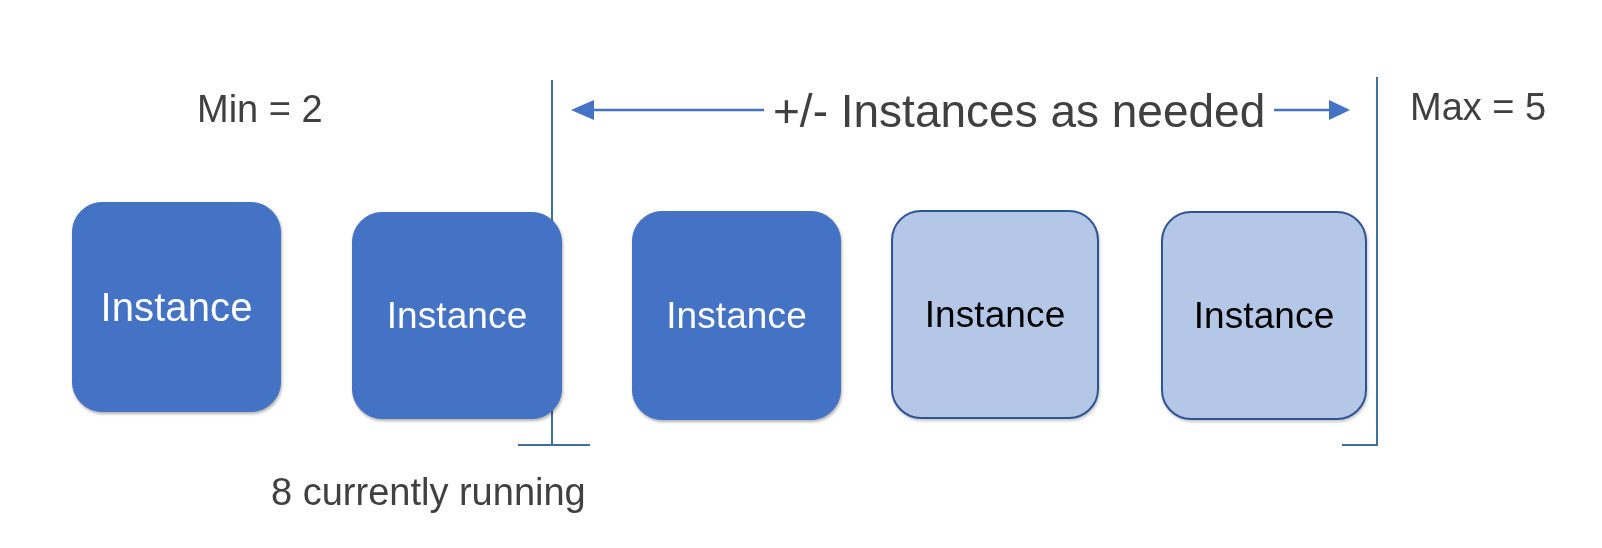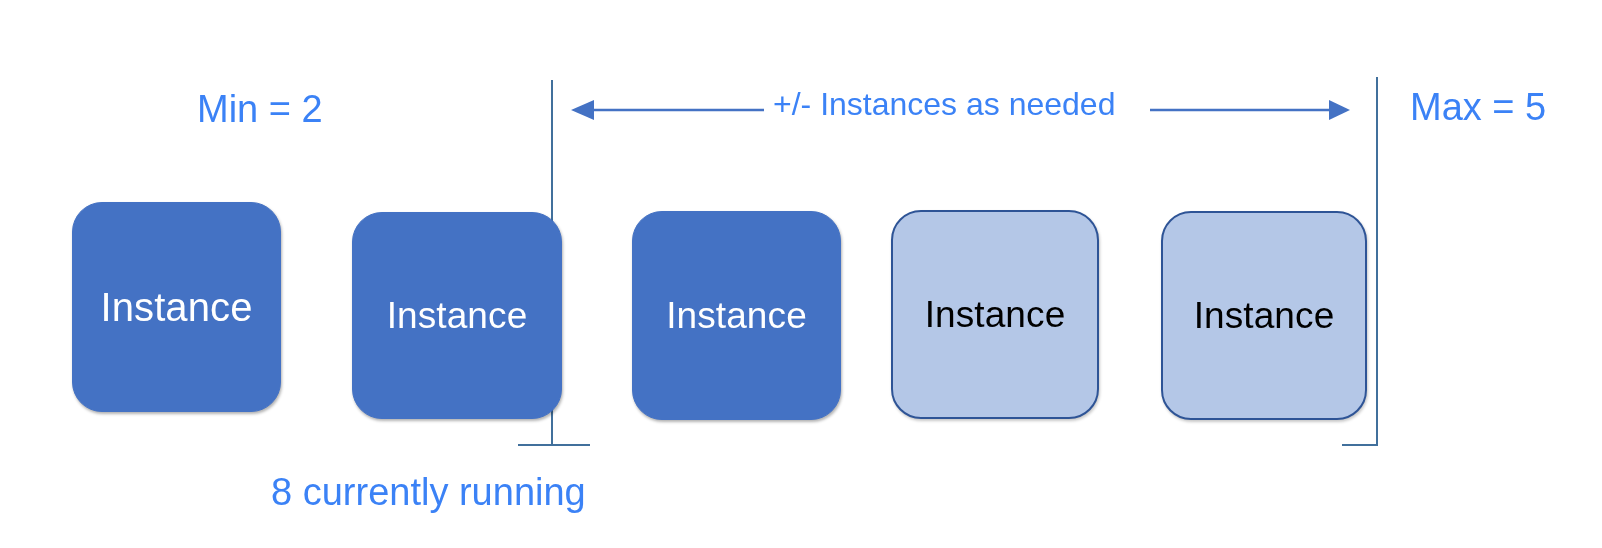--- a/index.html
+++ b/index.html
@@ -74,36 +74,36 @@
     left: 0;
     top: 0;
     width: 1602px;
     height: 548px;
     pointer-events: none;
   }
 
   
   .diagram-label {
     position: absolute;
-    color: #3b82f6;
+    color: #404040;
     white-space: nowrap;
     line-height: 1;
   }
   .label-min {
     font-size: 38px;
     left: 197px;
     top: 90px;
   }
   .label-max {
     font-size: 38px;
     left: 1410px;
     top: 88px;
   }
   .label-scale {
-    font-size: 32px;
+    font-size: 46px;
     left: 764px;
     top: 88px;
     background: #ffffff;
     padding: 0 9px;
   }
   .label-running {
     font-size: 38px;
     left: 271px;
     top: 473px;
   }

